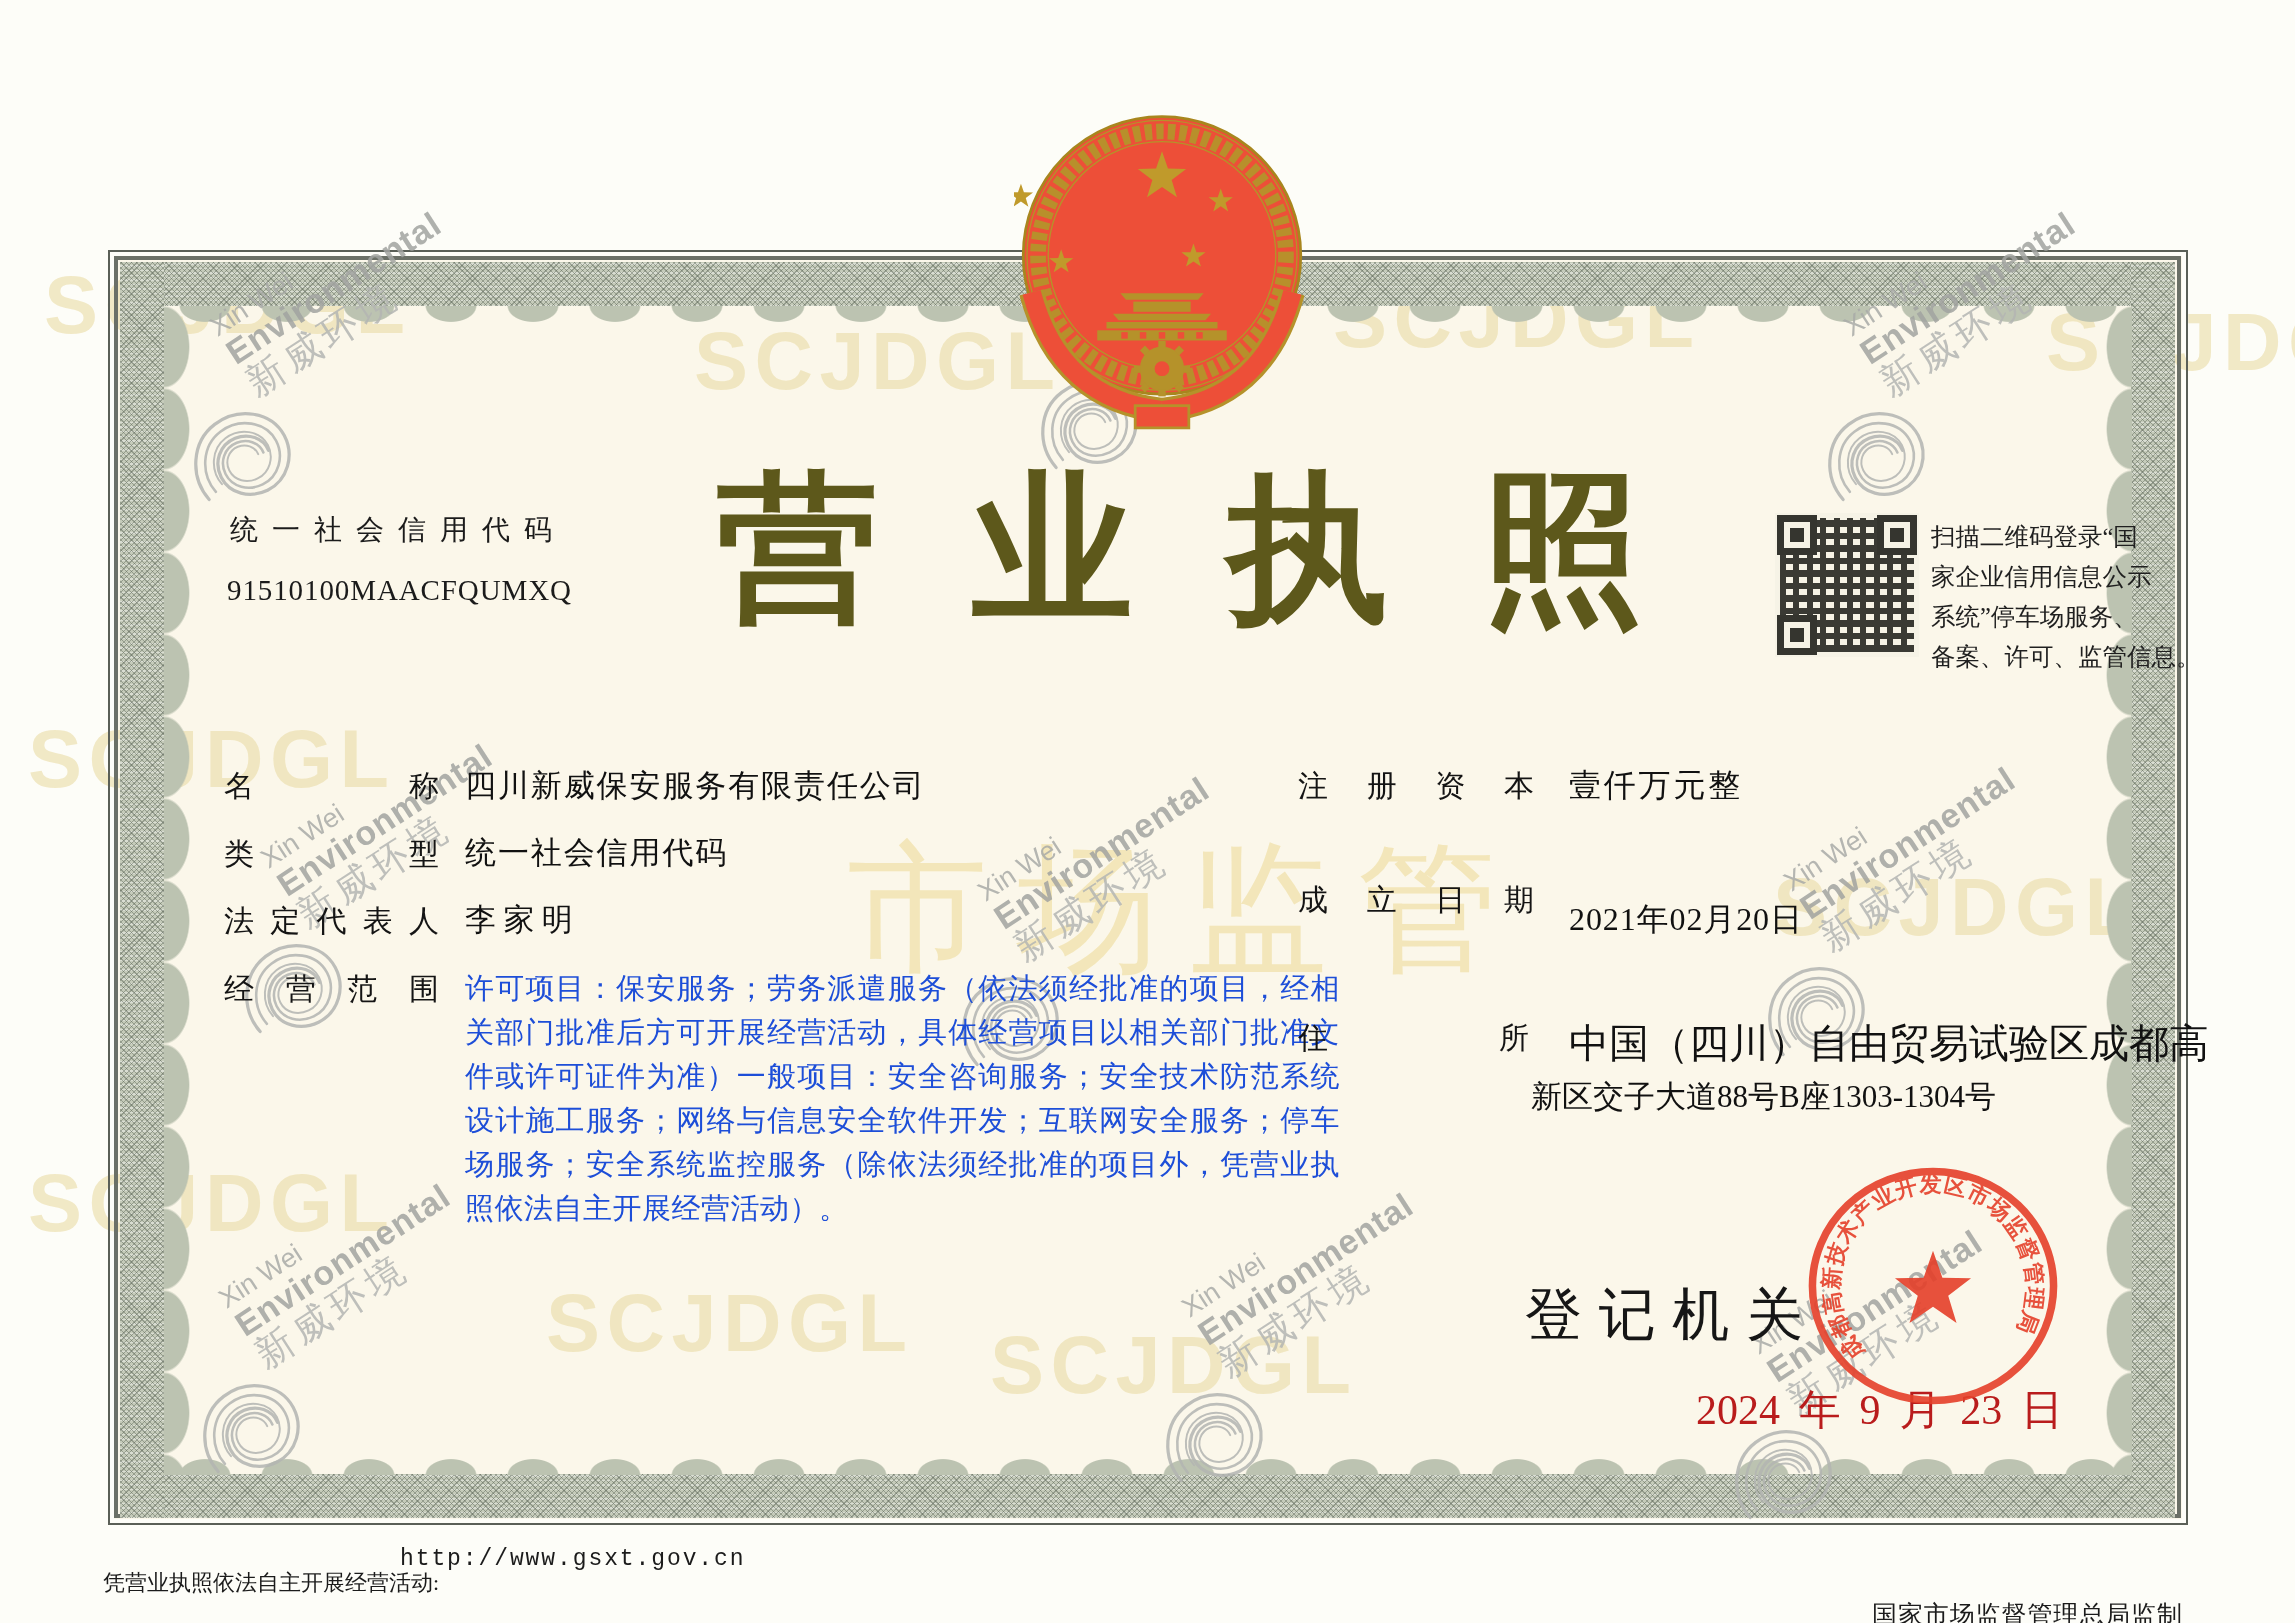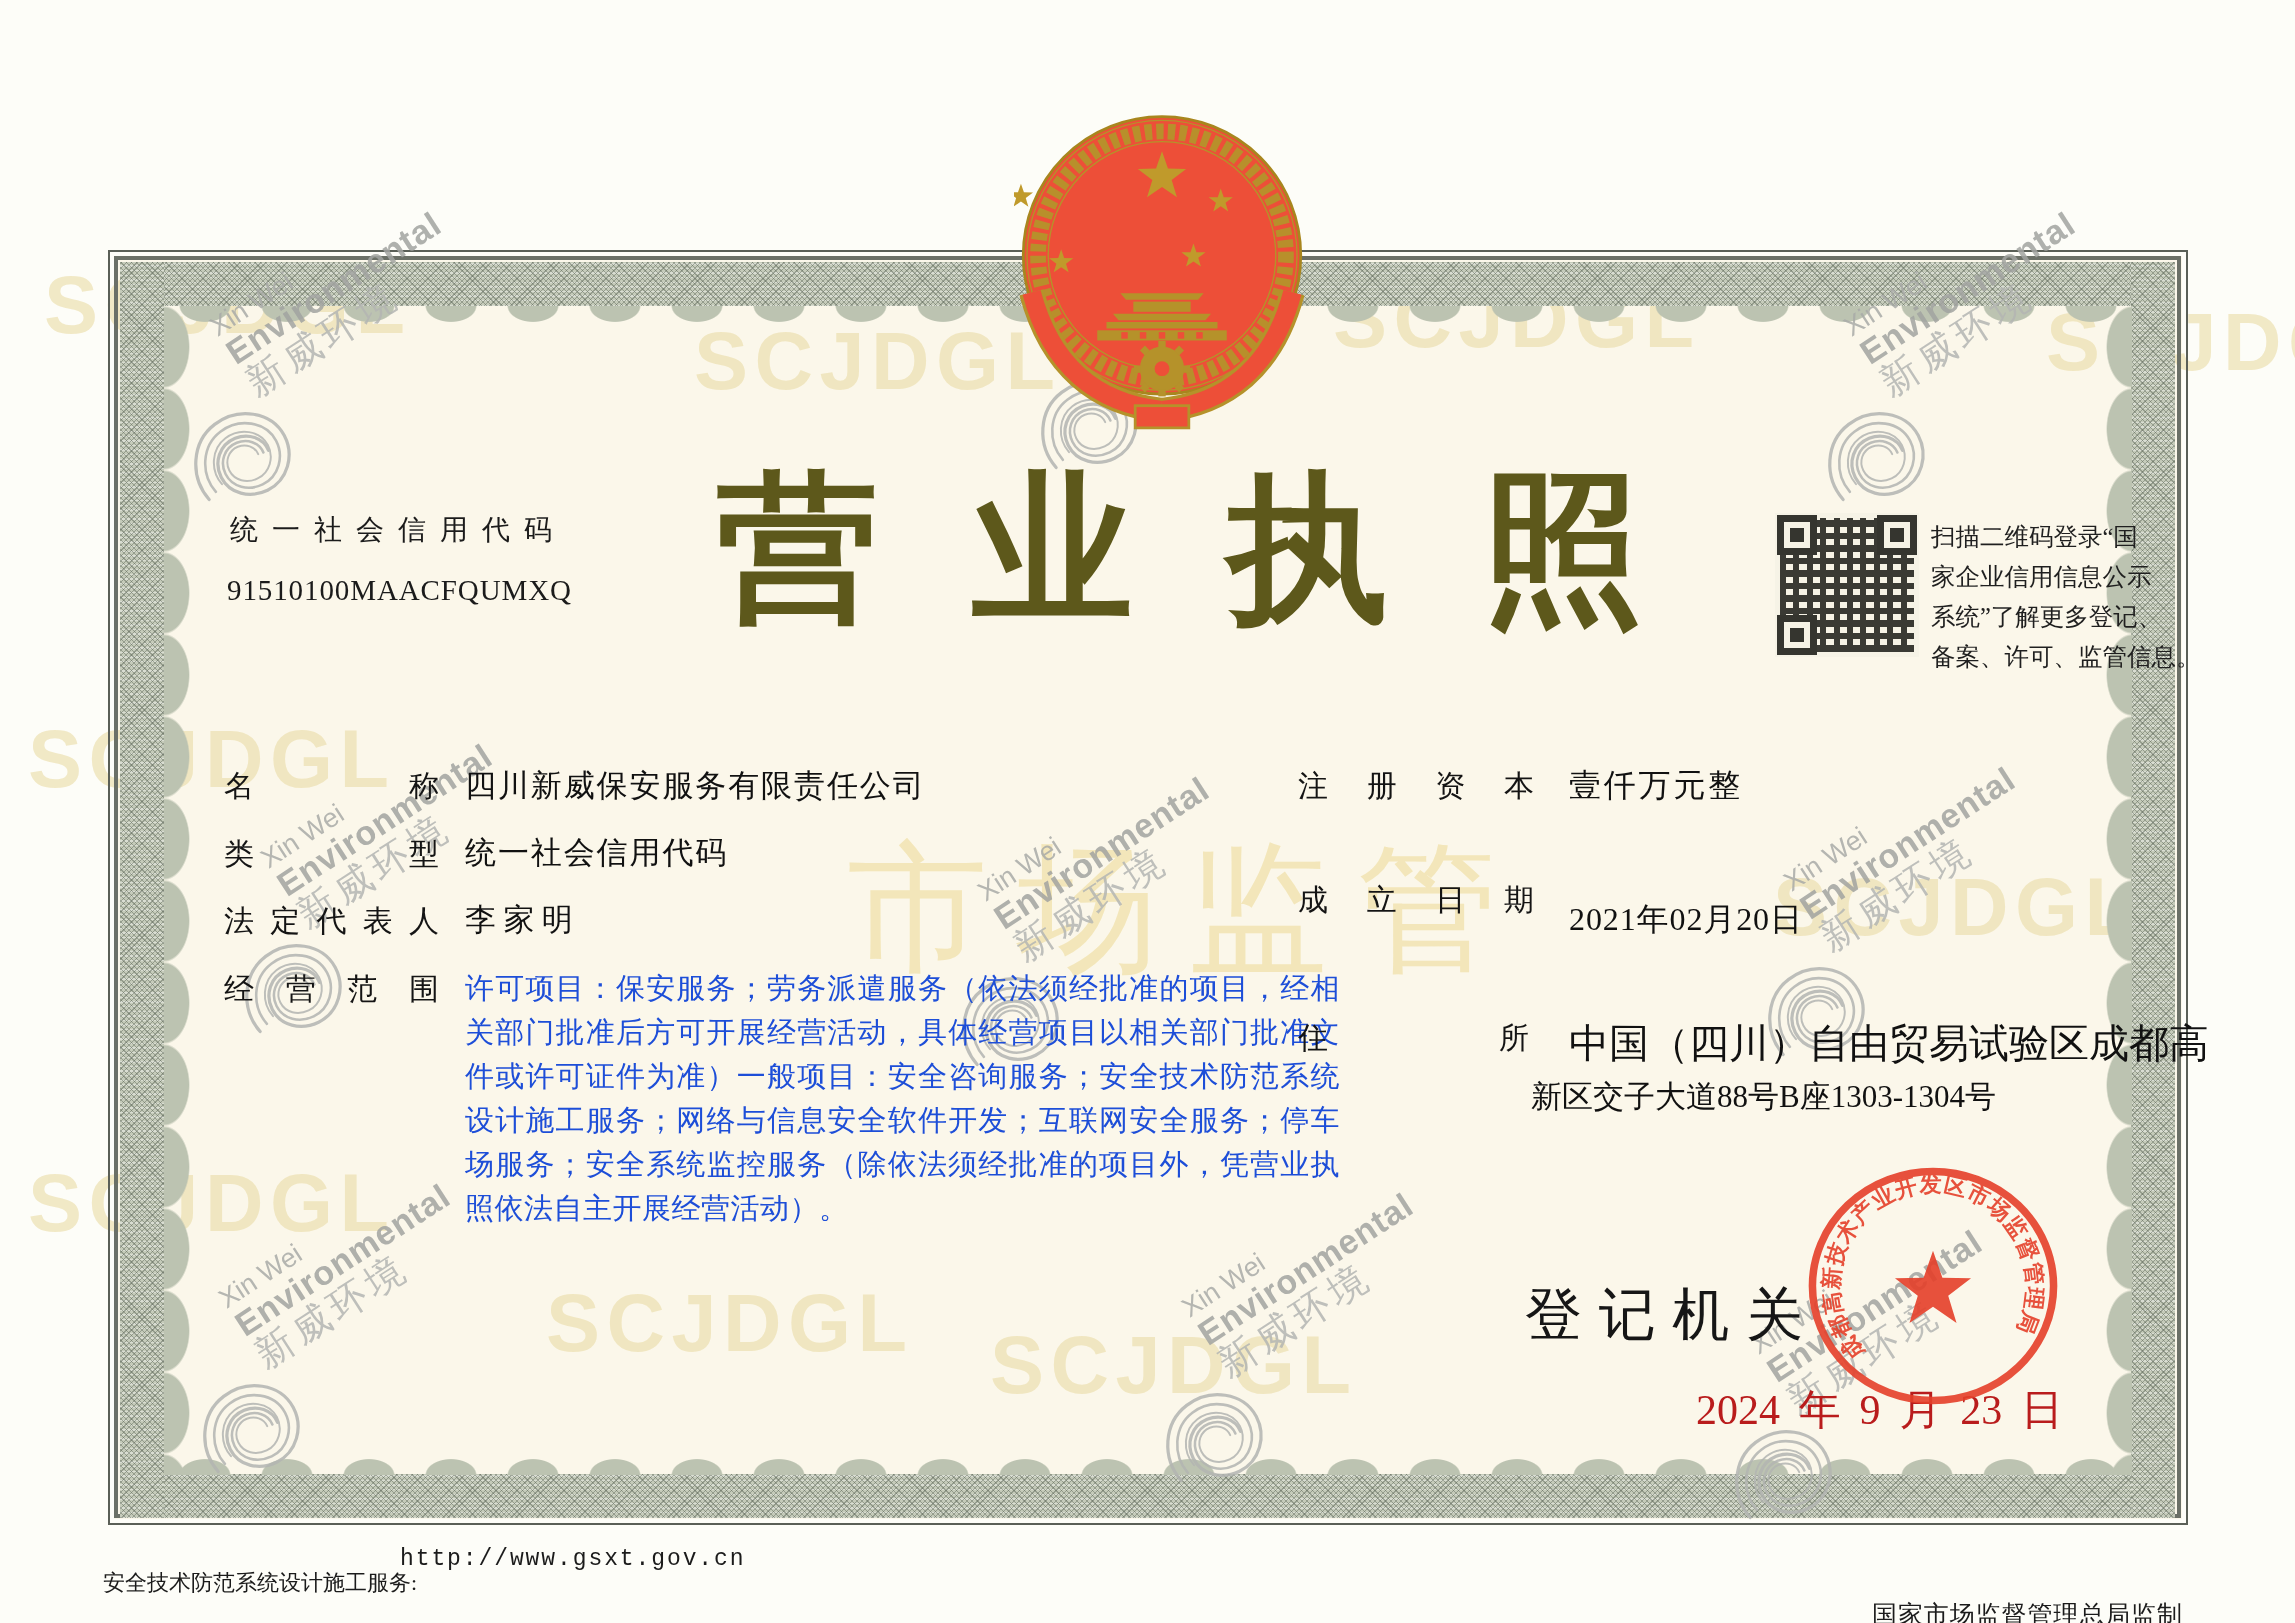--- a/index.html
+++ b/index.html
@@ -313,21 +313,21 @@
 
 <div class="abs qr">
   <div class="qr-noise"></div>
   <div class="f f-tl"></div>
   <div class="f f-tr"></div>
   <div class="f f-bl"></div>
 </div>
 <div class="abs qr-caption">
   <div>扫描二维码登录“国</div>
   <div>家企业信用信息公示</div>
-  <div>系统”了解更多登记、</div>
+  <div>系统”停车场服务、</div>
   <div>备案、许可、监管信息。</div>
 </div>
 
 <div class="abs lbl lbl-name">名称</div>
 <div class="abs val val-name">四川新威保安服务有限责任公司</div>
 <div class="abs lbl lbl-type">类型</div>
 <div class="abs val val-type">统一社会信用代码</div>
 <div class="abs lbl lbl-rep">法定代表人</div>
 <div class="abs val val-rep">李家明</div>
 <div class="abs lbl lbl-scope">经营范围</div>
@@ -346,16 +346,16 @@
 
 <svg class="abs seal" viewBox="0 0 620 580">
   <ellipse cx="310" cy="290" rx="256" ry="243" fill="none" stroke="#e5402a" stroke-width="16"></ellipse>
   <path id="sealArc" d="M168.6,431.4 A200,200 0 1 1 451.4,431.4" fill="none"></path>
   <text font-size="47" fill="#e5402a" font-family="Liberation Serif,serif" font-weight="bold" letter-spacing="2">
     <textPath href="#sealArc" startOffset="2">成都高新技术产业开发区市场监督管理局</textPath>
   </text>
   <path d="M310,215 L330,272.5 L390.8,273.7 L342.3,310.5 L360,368.8 L310,334 L260,368.8 L277.7,310.5 L229.2,273.7 L290,272.5 Z" fill="#e5402a"></path>
 </svg>
 
-<div class="abs foot-label">安全技术防范系统设计施工服务:</div>
+<div class="abs foot-label">凭营业执照依法自主开展经营活动:</div>
 <div class="abs foot-url">http://www.gsxt.gov.cn</div>
 <div class="abs foot-right">国家市场监督管理总局监制</div>
 
 
 </body></html>

